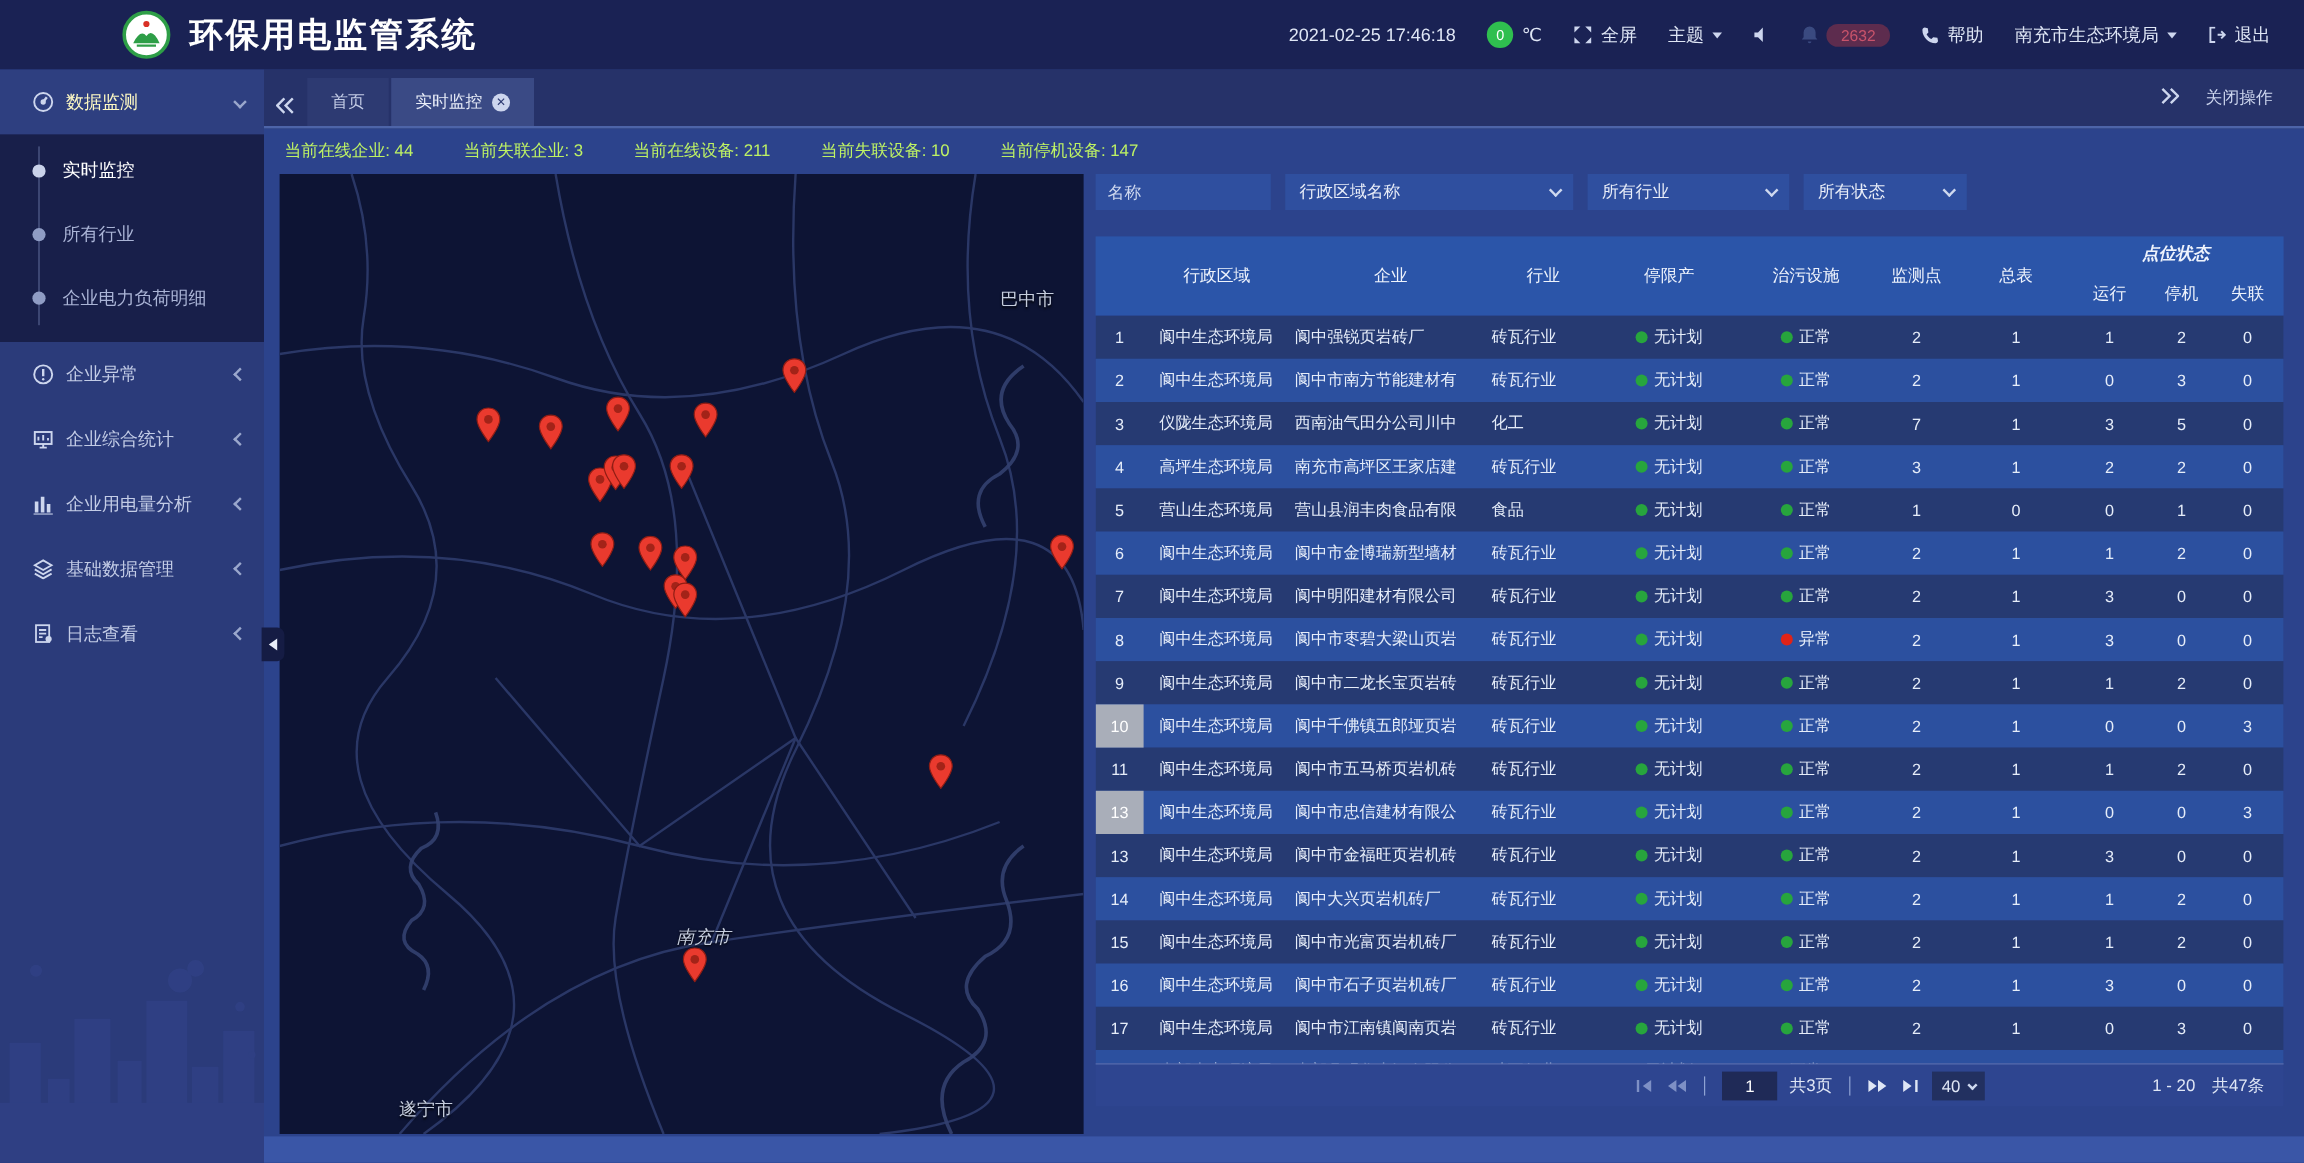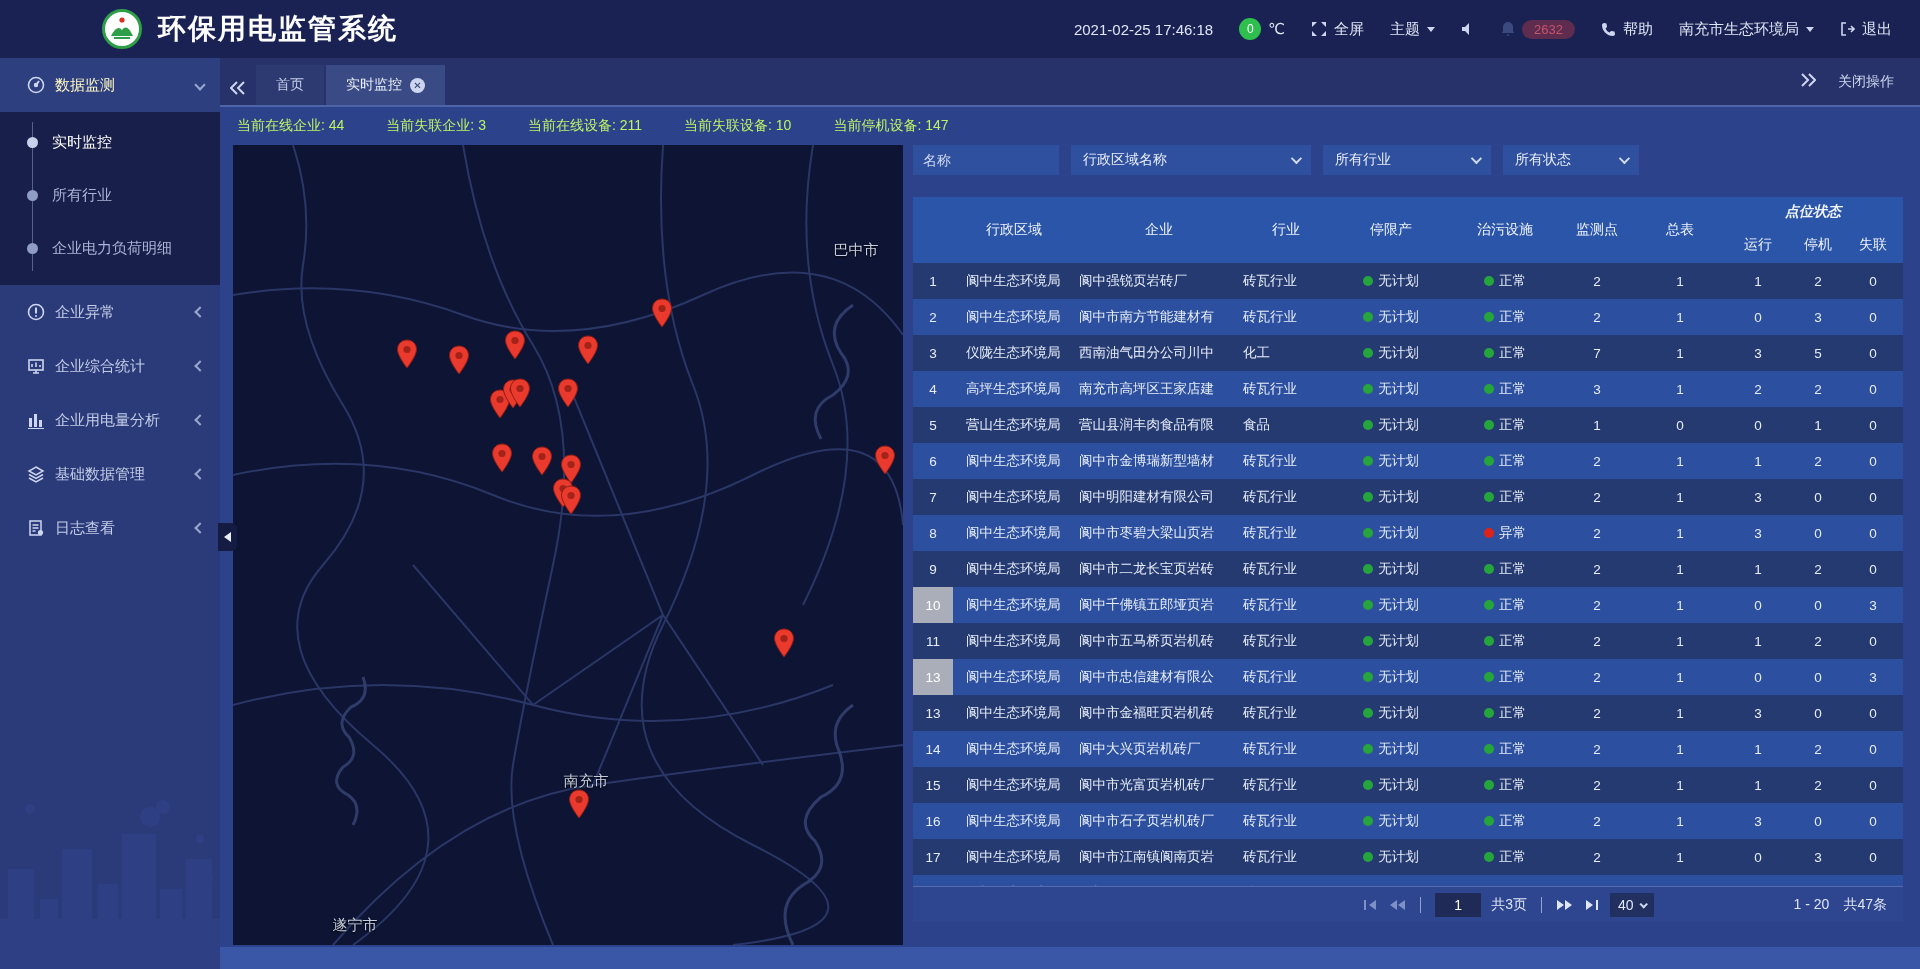--- a/index.html
+++ b/index.html
@@ -348,21 +348,21 @@
               <path d="M180 420 L300 560 L430 470 L530 620"></path>
             </g>
             <g fill="none" stroke="#33406f" stroke-width="3" opacity=".9">
               <path d="M120 680 q10 -20 -5 -30 q-20 -10 -5 -28 q18 -10 6 -30 q-15 -14 2 -30 q20 -8 12 -30"></path>
               <path d="M560 800 q-20 -40 10 -60 q30 -16 12 -44 q-22 -20 6 -44 q30 -14 18 -46 q-12 -28 14 -46"></path>
               <path d="M620 160 q-30 20 -12 48 q18 22 -8 42 q-28 14 -12 44"></path>
             </g>
           </svg>
           <div id="city-labels">
               <div class="city-label" style="left: 615px; top: 105px; padding-left: 16px;">巴中市</div>
-              <div class="city-label" style="left: 353px; top: 636px;">南充市</div>
+              <div class="city-label" style="left: 353px; top: 636px; font-style: italic;">南充市</div>
               <div class="city-label" style="left: 122px; top: 780px;">遂宁市</div>
             </div>
           <div id="pins">
               <div class="pin" style="left: 174px; top: 224px;"><svg width="22" height="30" viewBox="0 0 22 30">
                   <path d="M11 1C5.5 1 1.5 5 1.5 10.5 1.5 17 11 29 11 29s9.5-12 9.5-18.5C20.5 5 16.5 1 11 1z" fill="#ea3a2e" stroke="#8f1d14" stroke-width="1"></path>
                   <circle cx="11" cy="10.5" r="3.6" fill="#a32318"></circle>
                 </svg></div>
               <div class="pin" style="left: 226px; top: 230px;"><svg width="22" height="30" viewBox="0 0 22 30">
                   <path d="M11 1C5.5 1 1.5 5 1.5 10.5 1.5 17 11 29 11 29s9.5-12 9.5-18.5C20.5 5 16.5 1 11 1z" fill="#ea3a2e" stroke="#8f1d14" stroke-width="1"></path>
                   <circle cx="11" cy="10.5" r="3.6" fill="#a32318"></circle>

